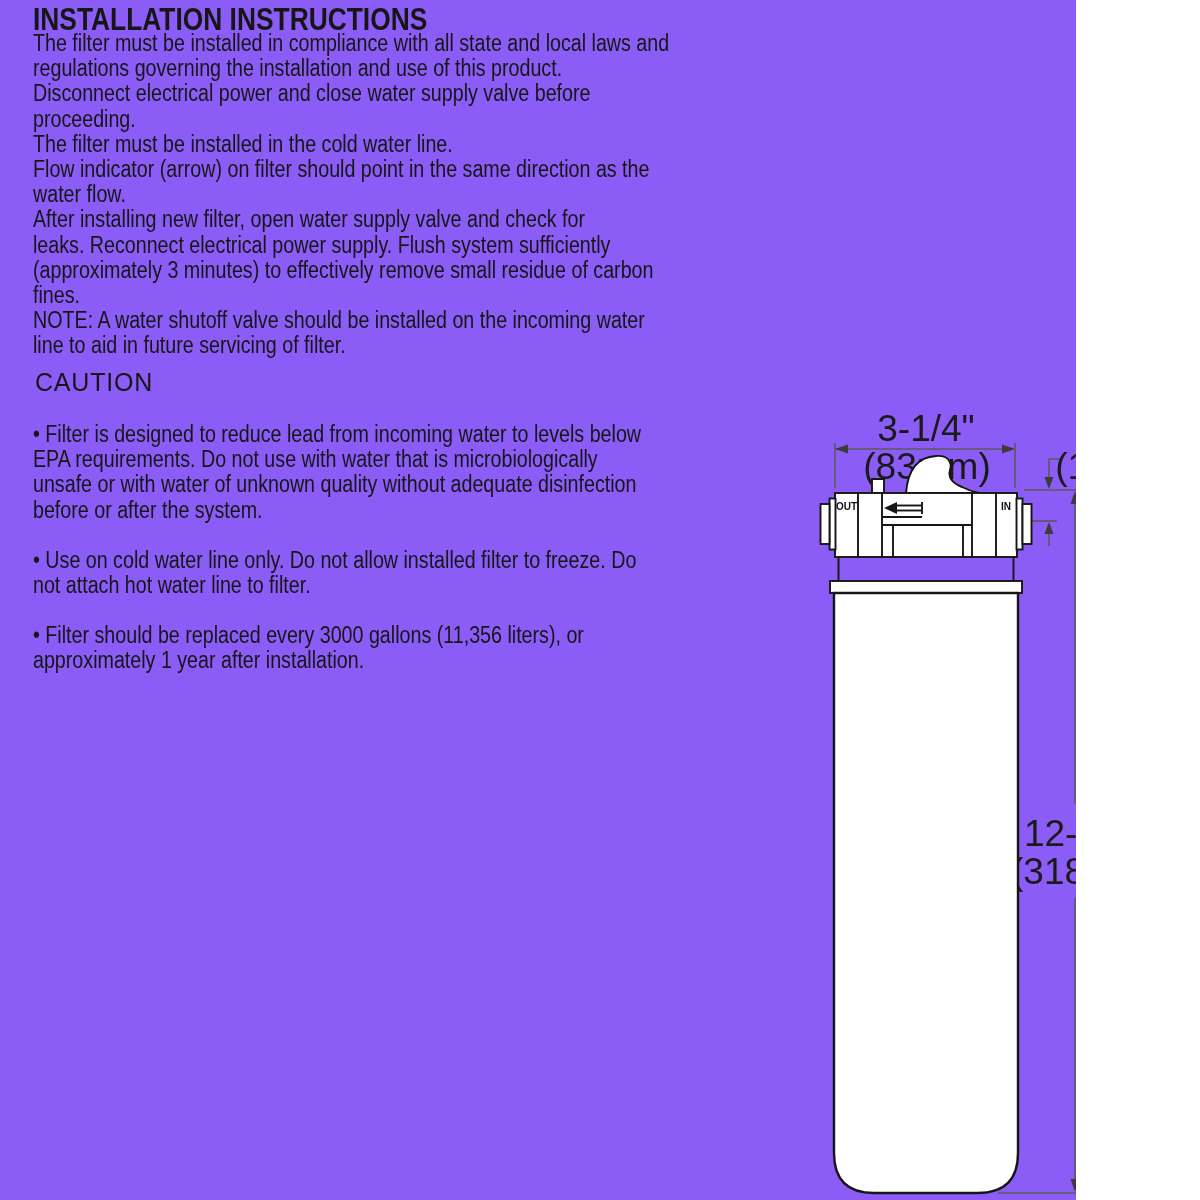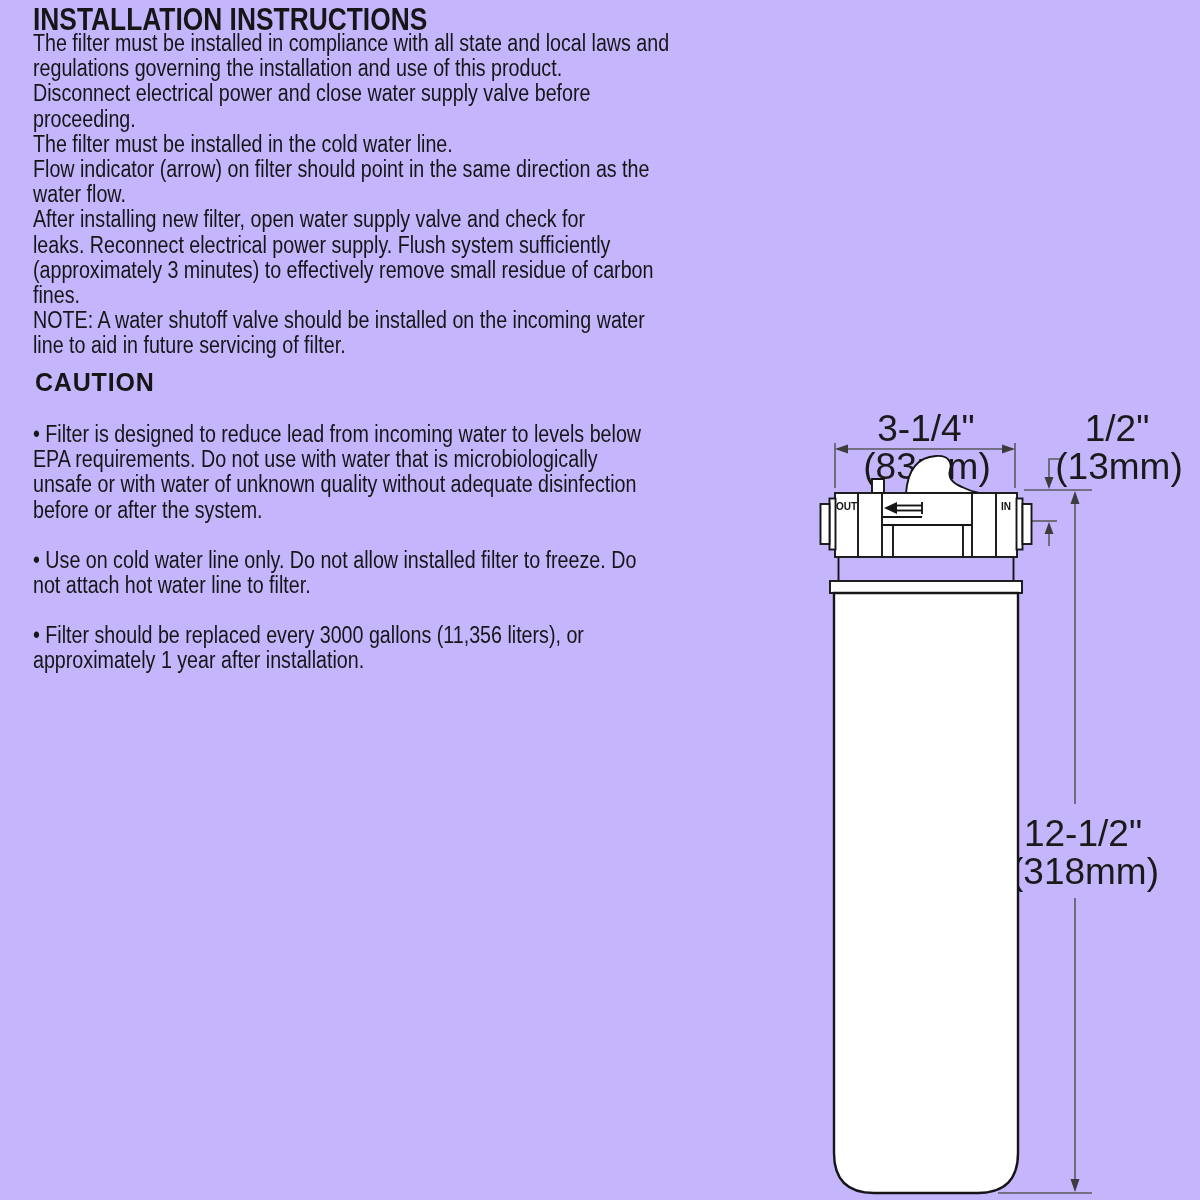--- a/index.html
+++ b/index.html
@@ -1,20 +1,20 @@
 <!DOCTYPE html>
 <html><head>
 <meta charset="utf-8">
 <style>
   html, body { margin: 0; padding: 0; background: #ffffff; }
   .page {
     position: relative;
-    width: 1200px;
+    width: 1076px;
     height: 1200px;
-    background: #c4b5fd;
+    background: #8b5cf6;
     font-family: "Liberation Sans", "DejaVu Sans", sans-serif;
     color: #1a1a1a;
     overflow: hidden;
   }
   .abs { position: absolute; }
   .title {
     left: 33px; top: 2px;
     font-size: 31px;
     font-weight: bold;
     white-space: nowrap;
@@ -30,21 +30,21 @@
   }
   .para {
     font-size: 23px;
     line-height: 25.2px;
     white-space: pre-line;
     color: #161616;
   }
   .caution-heading {
     left: 35px; top: 368px;
     font-size: 25px;
-    font-weight: bold;
+    font-weight: normal;
     letter-spacing: 0.8px;
     color: #161616;
   }
   .bullets {
     left: 33px; top: 422px;
     width: 900px;
     transform: scaleX(0.855);
     transform-origin: 0 0;
   }
   .bullet.gap { margin-top: 25px; }

